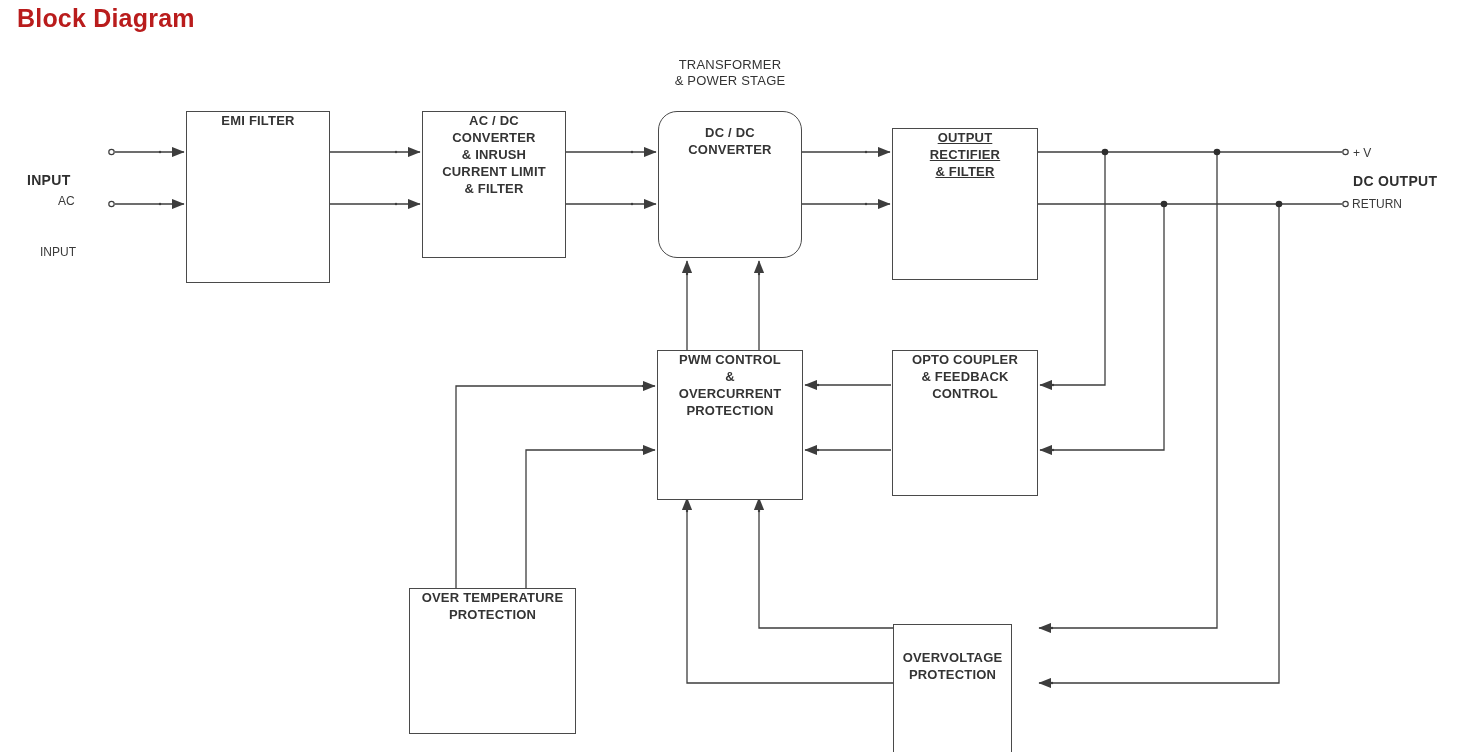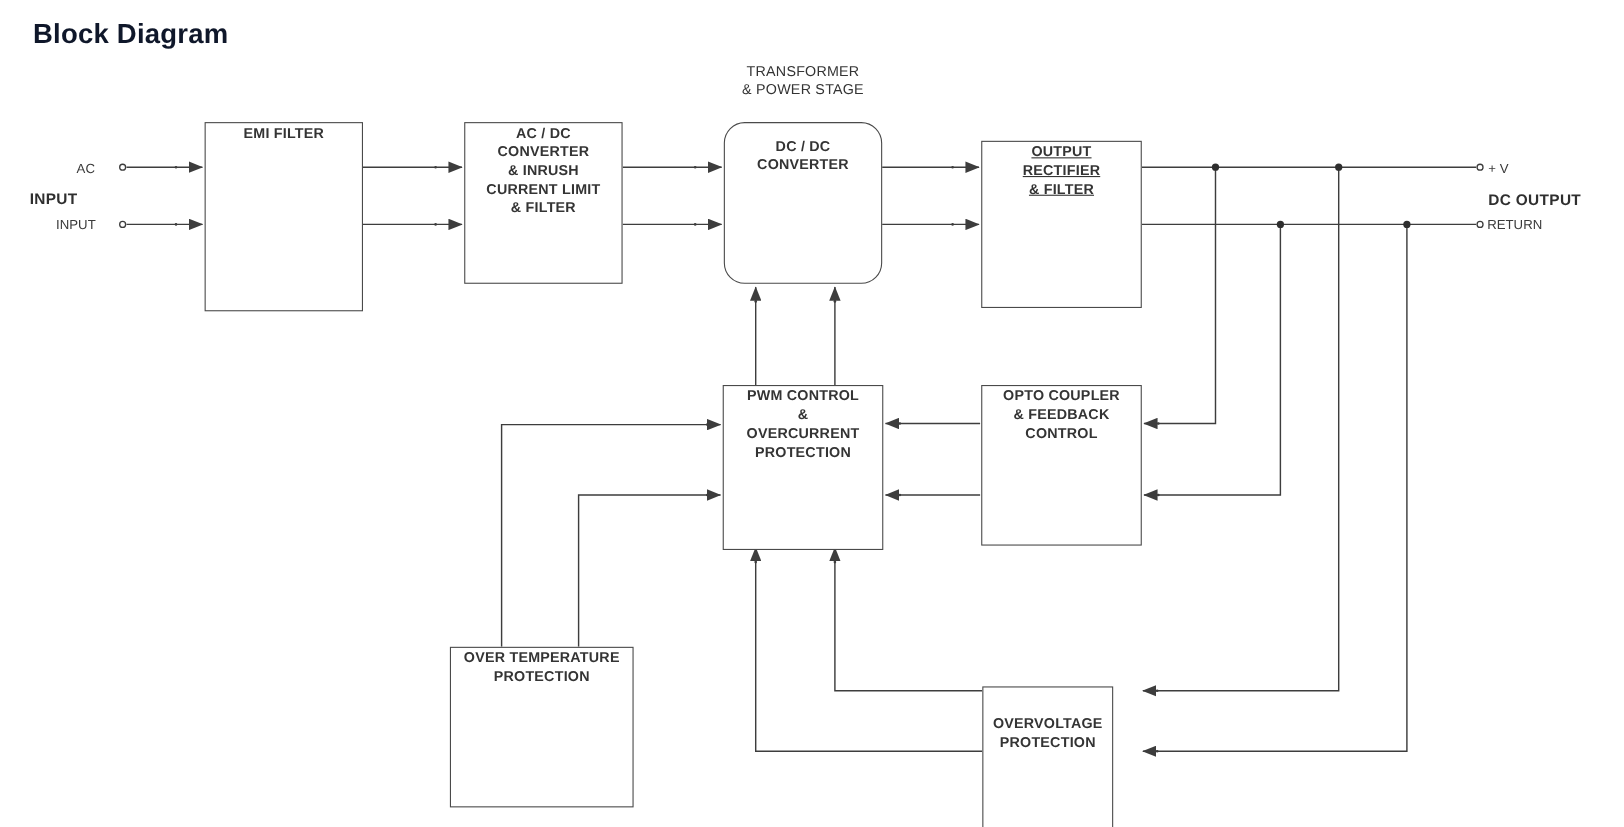--- a/index.html
+++ b/index.html
@@ -1,36 +1,36 @@
 <!DOCTYPE html>
 <html><head>
 <meta charset="utf-8">
 <style>
   html,body{margin:0;padding:0;background:#ffffff;}
   #stage{
     position:relative;width:1476px;height:752px;background:#fff;overflow:hidden;
     font-family:"Liberation Sans","DejaVu Sans",sans-serif;color:#343434;
   }
   #page-title{
-    position:absolute;left:17px;top:4px;margin:13px;
-    font-size:25px;font-weight:bold;color:#0f172a;letter-spacing:.2px;
+    position:absolute;left:17px;top:4px;margin:0;
+    font-size:25px;font-weight:bold;color:#b91c1c;letter-spacing:.2px;
   }
   svg.layer{position:absolute;left:0;top:0;}
   .blk{
     position:absolute;border:1.6px solid #4a4a4a;background:#fff;
     display:flex;align-items:flex-start;justify-content:center;
     text-align:center;font-weight:bold;font-size:13px;line-height:17px;
     letter-spacing:.2px;color:#343434;white-space:pre-line;box-sizing:border-box;
   }
   .blk.top{align-items:flex-start;}
   .lbl{position:absolute;white-space:pre-line;}
   .port{font-size:12px;color:#3a3a3a;}
   .grp{font-size:14px;font-weight:bold;color:#2f2f2f;letter-spacing:.3px;}
   .note{font-weight:normal;font-size:13px;line-height:16px;text-align:center;letter-spacing:.2px;}
-  .r{text-align:center;}
+  .r{text-align:left;margin-top:48px;}
 </style>
 </head>
 <body>
 
 <div id="stage">
 
   <h1 id="page-title">Block Diagram</h1>
 
   <svg class="layer" width="1476" height="752" viewBox="0 0 1476 752">
     <defs>

